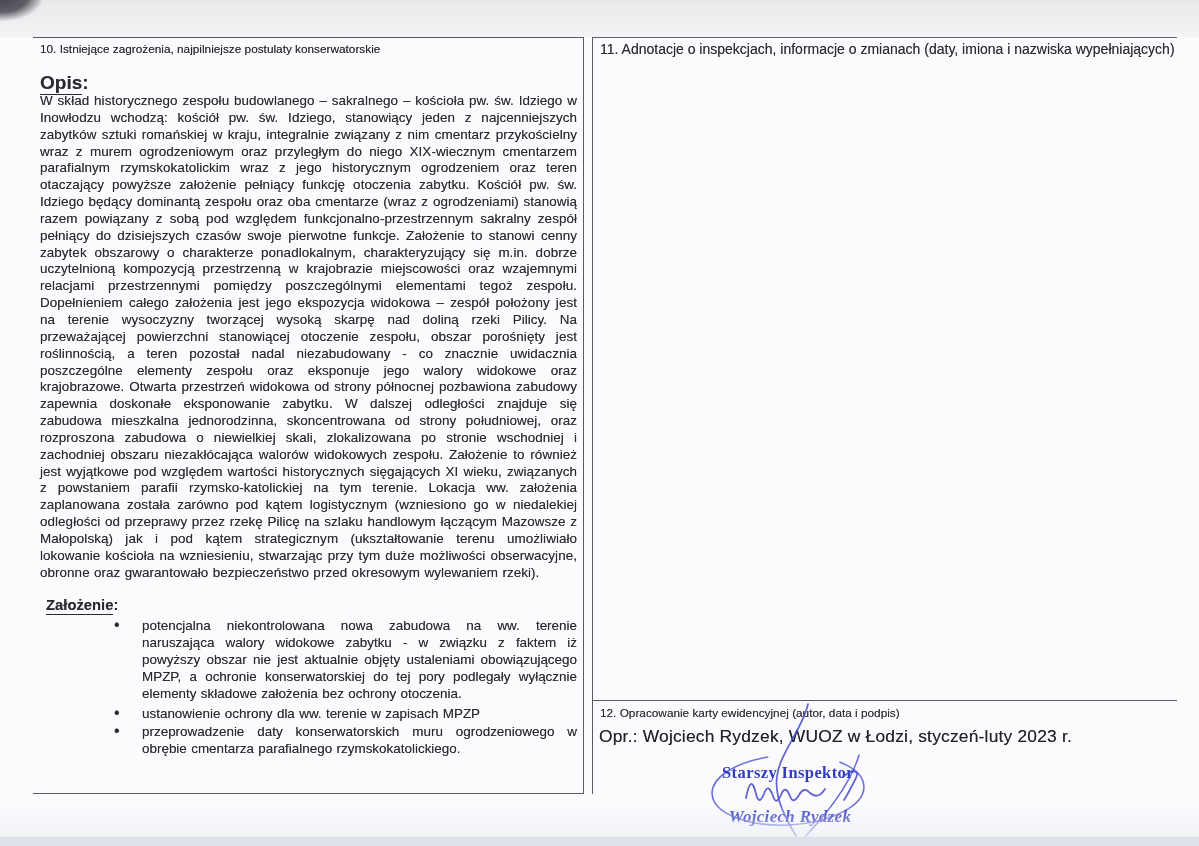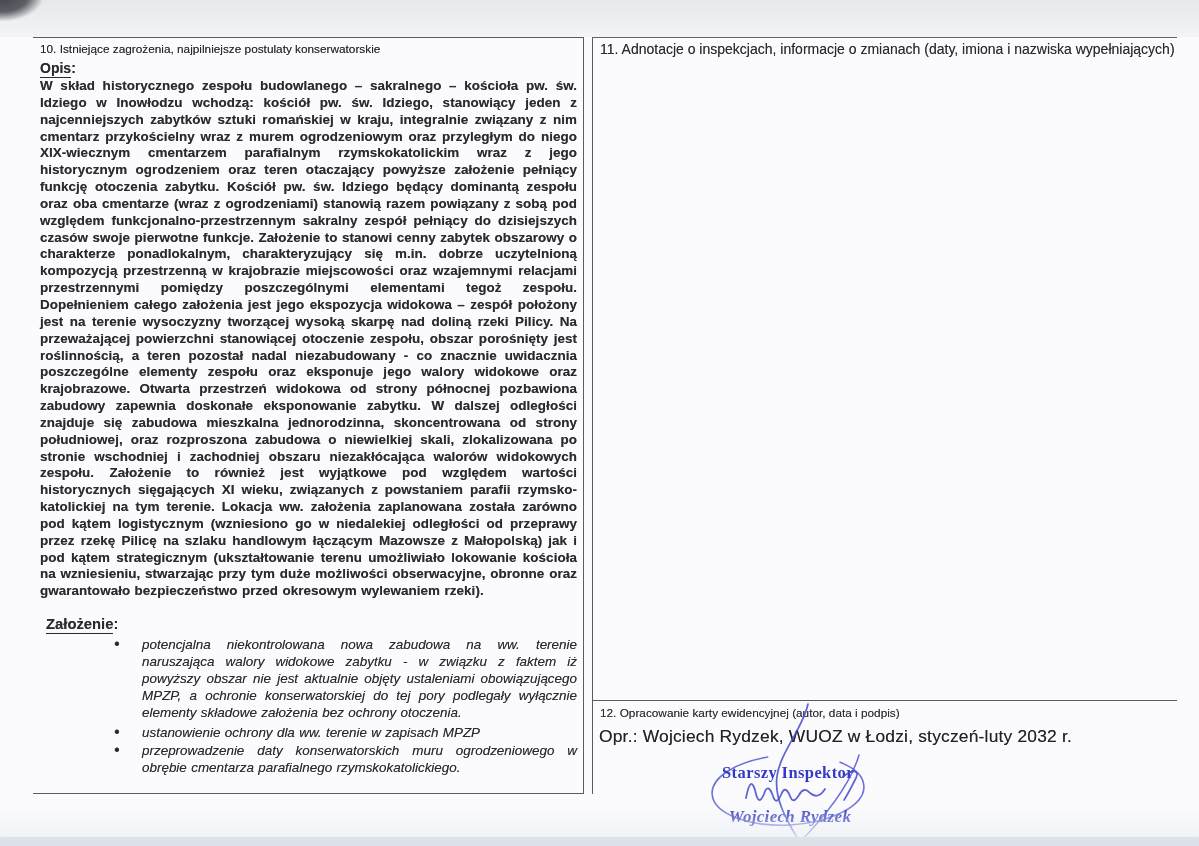--- a/index.html
+++ b/index.html
@@ -17,26 +17,26 @@
   .bottom-fade{position:absolute;left:0;bottom:0;width:100%;height:42px;
     background:linear-gradient(rgba(238,241,245,0),#eef1f5);}
   .bottom-edge{position:absolute;left:0;bottom:0;width:100%;height:9px;background:#dde2ea;}
 
   
   .box10{position:absolute;left:33px;top:37px;width:551px;height:757px;
     border-top:1.4px solid #5b5b63;border-right:1.4px solid #5b5b63;border-bottom:1.4px solid #5b5b63;
     padding:4px 6px 0 7px;box-sizing:border-box;overflow:hidden;
     text-shadow:0 0 .4px rgba(42,42,48,.55);}
   .s-header{font-size:11.8px;line-height:14px;color:#26262c;}
-  .opis-h{margin-top:4px;font-size:14px;line-height:16px;font-weight:bold;}
+  .opis-h{margin-top:19px;font-size:19px;line-height:16px;font-weight:bold;}
   .ul-line{border-bottom:1.6px solid #2a2a30;padding-bottom:1px;}
   .desc{margin-top:2px;font-size:13.45px;line-height:16.85px;text-align:justify;
-    word-spacing:.6px;letter-spacing:.05px;font-weight:bold;}
+    word-spacing:.6px;letter-spacing:.05px;}
   .sub-h{margin:15px 0 0 6px;font-size:14.8px;line-height:18px;font-weight:bold;}
-  ul.blist{margin:3px 0 0 0;padding:0 0 0 102px;list-style:none;font-style:italic;}
+  ul.blist{margin:3px 0 0 0;padding:0 0 0 102px;list-style:none;}
   ul.blist li{position:relative;font-size:13.45px;line-height:17px;text-align:justify;
     word-spacing:.6px;margin-bottom:1px;}
   ul.blist li::before{content:"\2022";position:absolute;left:-28px;top:-1px;font-size:16px;}
 
   
   .vline{position:absolute;left:592px;top:37px;height:757px;width:0;border-left:1.4px solid #5b5b63;}
   .topline11{position:absolute;left:592px;top:37px;width:585px;height:0;border-top:1.4px solid #63636b;}
   .s11-header{position:absolute;left:600px;top:42px;width:575px;font-size:14px;line-height:14px;
     text-shadow:0 0 .4px rgba(42,42,48,.5);}
   .divider12{position:absolute;left:592px;top:700px;width:585px;height:0;border-top:1.3px solid #5b5b63;}
@@ -79,21 +79,21 @@
   </div>
 
   <div class="vline"></div>
   <div class="topline11"></div>
 
   <div class="s11-header">11. Adnotacje o inspekcjach, informacje o zmianach (daty, imiona i nazwiska wypełniających)</div>
 
   <div class="divider12"></div>
   <div class="s12-header">12. Opracowanie karty ewidencyjnej (autor, data i podpis)</div>
 
-  <div class="author-line">Opr.: Wojciech Rydzek, WUOZ w Łodzi, styczeń-luty 2032 r.</div>
+  <div class="author-line">Opr.: Wojciech Rydzek, WUOZ w Łodzi, styczeń-luty 2023 r.</div>
 
   <svg class="stamp" viewBox="0 0 245 150" xmlns="http://www.w3.org/2000/svg">
     <ellipse cx="136" cy="92" rx="76" ry="35" fill="none" stroke="#4a50cf" stroke-width="1.6" stroke-opacity="0.8" pathLength="100" stroke-dasharray="80 20" stroke-dashoffset="10" transform="rotate(-3 136 92)"></ellipse>
     <text class="st-title" x="136" y="80" text-anchor="middle" fill="#333bc4">Starszy Inspektor</text>
     <path d="M94,100 Q99,74 104,96 Q107,108 112,96 Q116,84 121,98 Q124,108 129,97 Q133,86 138,98 Q141,107 147,97 Q152,88 158,95 Q166,102 173,91" fill="none" stroke="#424ac9" stroke-width="1.8" stroke-opacity="0.85" stroke-linecap="round"></path>
     <text class="st-name" x="138" y="124" text-anchor="middle" fill="#3138bf">Wojciech Rydzek</text>
     <path d="M156,6 C151,30 128,55 125,78 C122,100 133,120 150,148" fill="none" stroke="#424ac9" stroke-width="1.7" stroke-opacity="0.85" stroke-linecap="round"></path>
     <path d="M207,57 C198,88 172,120 143,149" fill="none" stroke="#424ac9" stroke-width="1.5" stroke-opacity="0.8" stroke-linecap="round"></path>
     <path d="M191,79 C200,71 208,72 204,80 C200,88 196,96 192,102" fill="none" stroke="#424ac9" stroke-width="1.7" stroke-opacity="0.85" stroke-linecap="round"></path>
   </svg>

